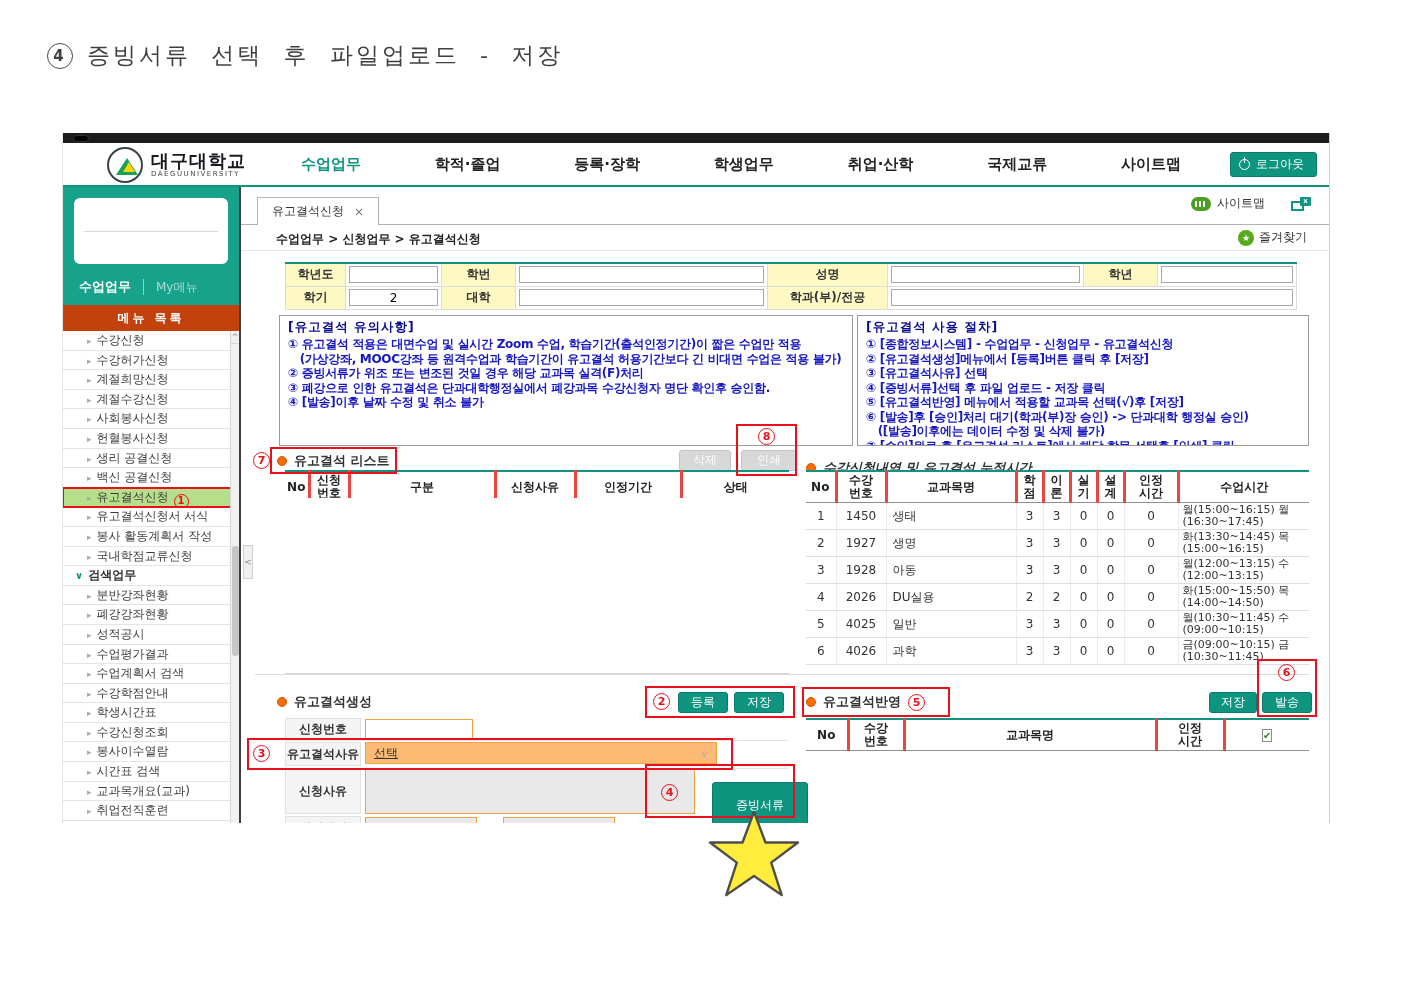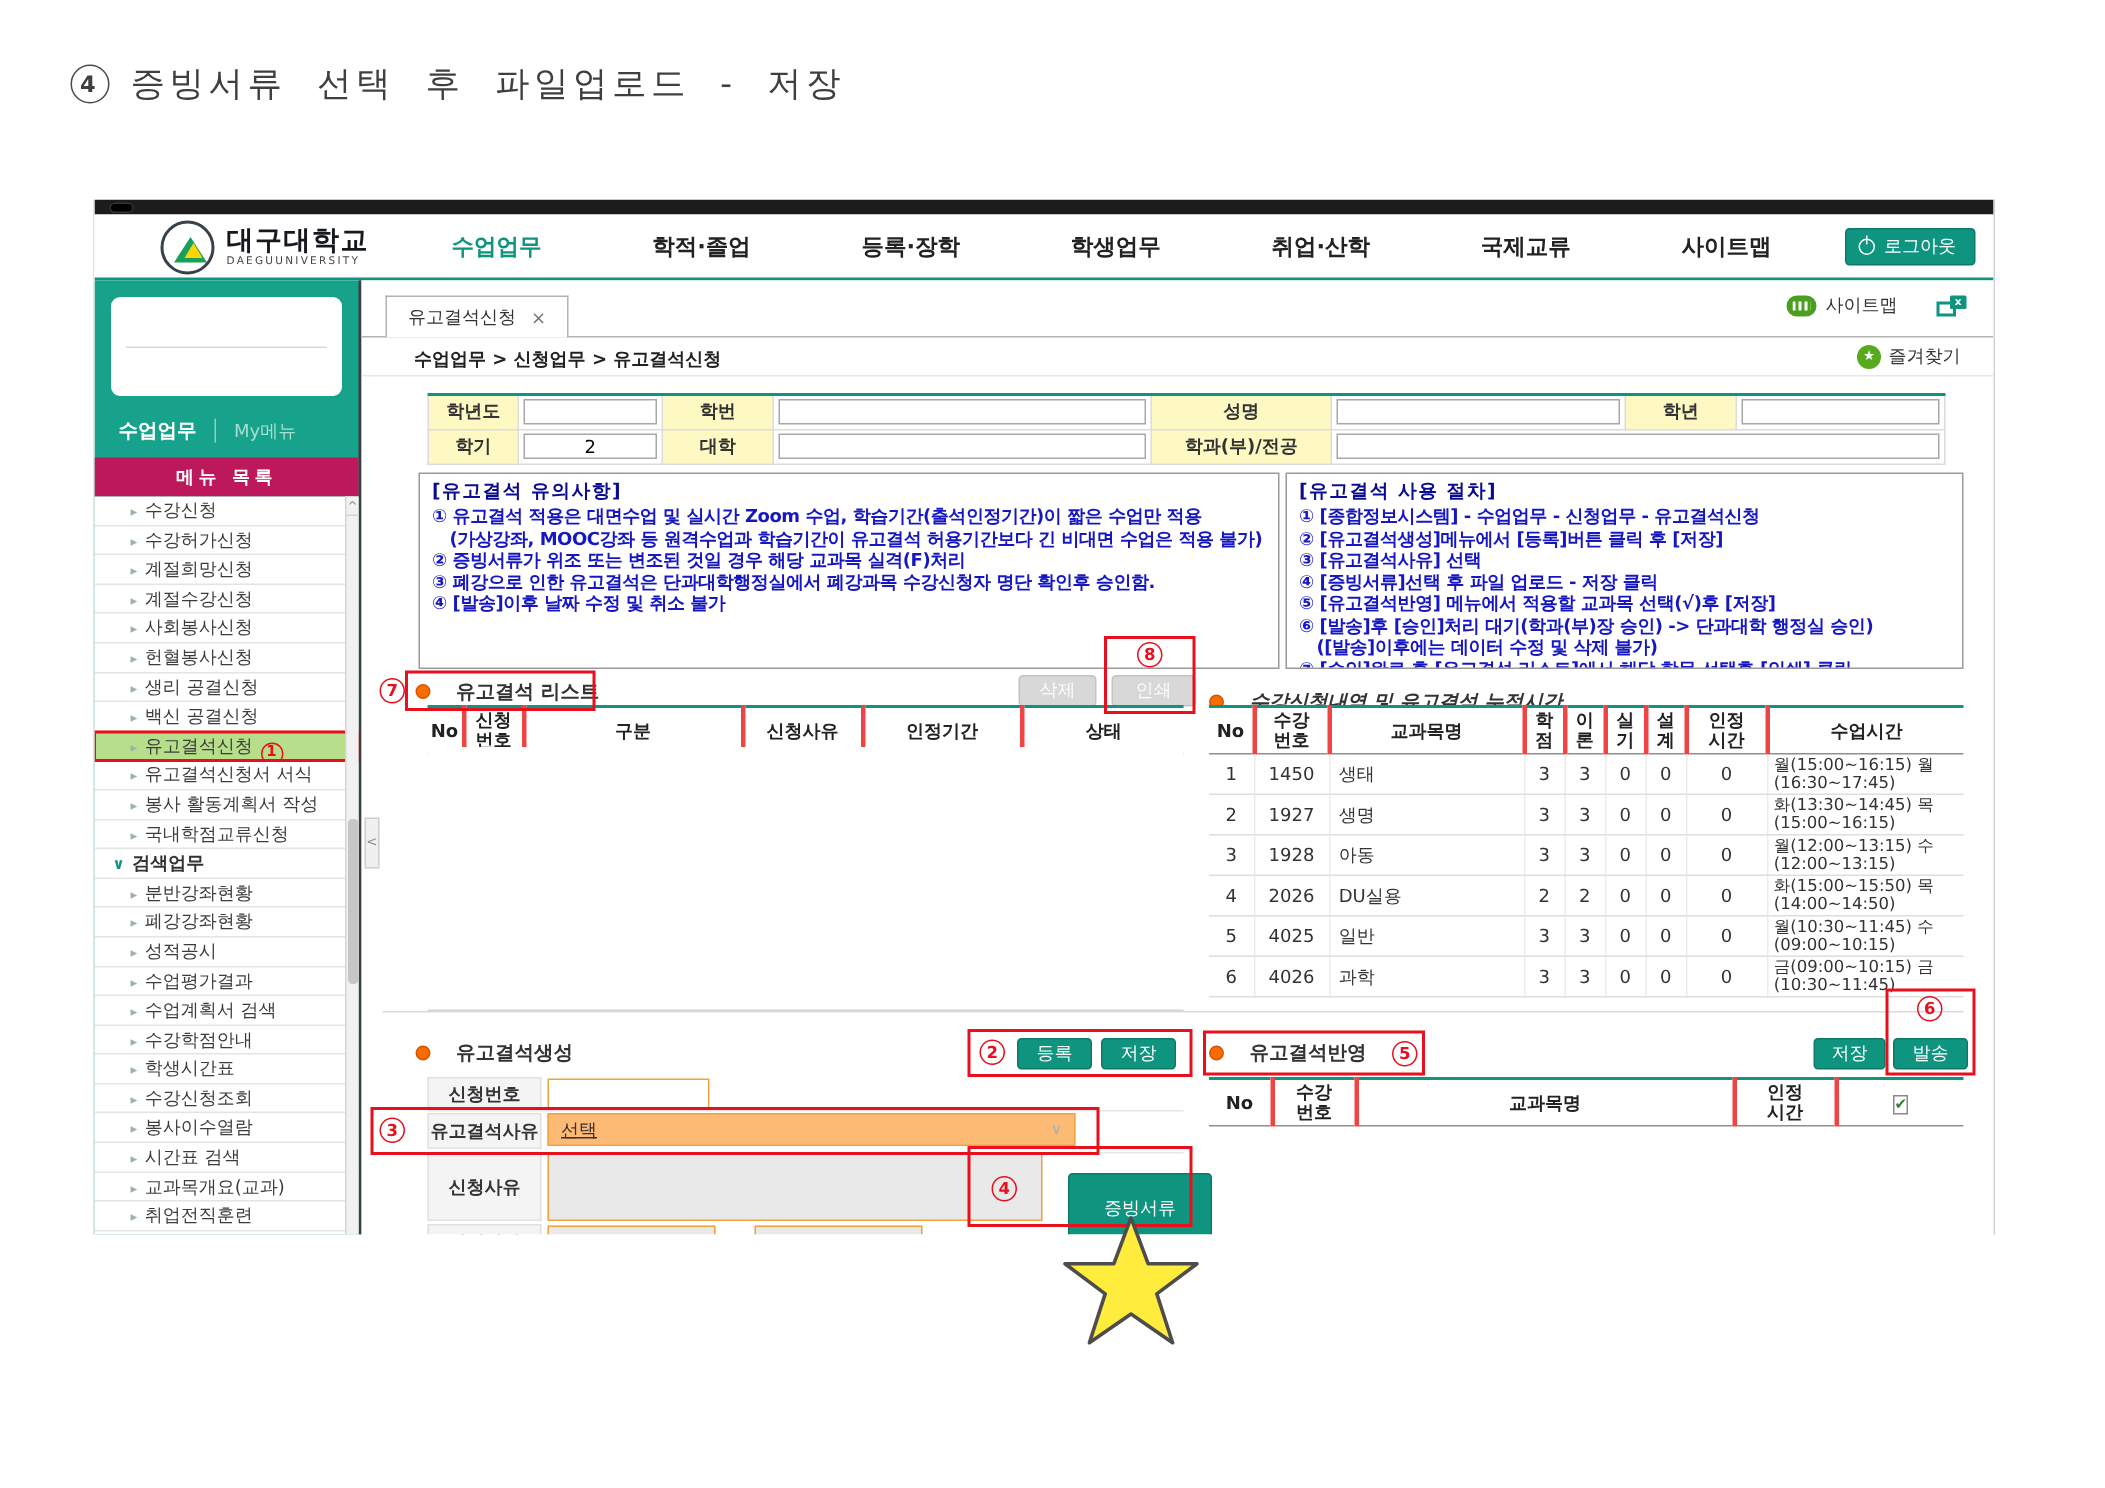--- a/index.html
+++ b/index.html
@@ -55,21 +55,21 @@
   
   .sidebar { position:relative; width:178px; height:636px; background:#17a28c;
     border-right:2px solid #3f3f3f; flex:none; }
   .login-box { position:absolute; left:11px; top:11px; width:154px; height:66px; background:#fff;
     border-radius:6px; }
   .login-box:after { content:""; position:absolute; left:10px; right:10px; top:33px; height:1px; background:#d9d9d9; }
   .side-tabs { position:absolute; left:0; top:86px; width:100%; height:28px; display:flex; align-items:center; }
   .side-tab-main { margin-left:16px; color:#fff; font-size:13px; font-weight:bold; cursor:pointer; }
   .side-tab-div { margin:0 12px; width:1px; height:16px; background:rgba(255,255,255,.5); }
   .side-tab-my { color:#a9ddd3; font-size:12px; cursor:pointer; }
-  .menu-header { position:absolute; left:0; top:118px; width:100%; height:26px; background:#be185d;
+  .menu-header { position:absolute; left:0; top:118px; width:100%; height:26px; background:#c2410c;
     color:#fff; font-size:12px; font-weight:bold; letter-spacing:3px; display:flex; align-items:center;
     justify-content:center; }
   .menu-list { position:absolute; left:0; top:144px; width:100%; height:492px; background:#fff; overflow:hidden; }
   .sm-item { height:19.6px; line-height:18.6px; border-bottom:1px solid #e4e4e4; font-size:12px; color:#3c3c3c;
     padding-left:24px; white-space:nowrap; overflow:hidden; cursor:pointer; position:relative; }
   .sm-item:before { content:"\25B8"; color:#9ab3a4; font-size:9px; margin-right:5px; }
   .sm-item.group { padding-left:12px; font-weight:bold; color:#333; }
   .sm-item.group:before { content:"\2228"; color:#0f9480; font-size:10px; margin-right:5px; }
   .sm-item.selected { background:#b7df8b; outline:2px solid #e8101c; outline-offset:-1px; z-index:5; }
   .sm-item .circ { width:15px; height:15px; font-size:10px; margin-left:5px; vertical-align:-3px; }
@@ -117,21 +117,21 @@
   
   .notice { position:absolute; top:128px; height:131px; border:1px solid #9a9a9a; background:#fff;
     padding:3px 8px; overflow:hidden; }
   .notice.nl { left:38px; width:574px; }
   .notice.nr { left:616px; width:452px; }
   .notice .nt { font-size:12.5px; font-weight:bold; color:#0b0b8f; letter-spacing:1px; margin-bottom:1px; }
   .notice .ln { font-size:12px; font-weight:bold; color:#1717c2; line-height:14.5px; white-space:pre-wrap;
     letter-spacing:-0.3px; }
 
   
-  .sec-title { position:absolute; display:flex; align-items:center; gap:17px; font-size:13px;
+  .sec-title { position:absolute; display:flex; align-items:center; gap:7px; font-size:13px;
     font-weight:bold; color:#333; }
   .bullet { width:10px; height:10px; border-radius:50%; background:#f96c00; border:1.5px solid #d85400;
     flex:none; }
 
   
   .btn { display:inline-flex; align-items:center; justify-content:center; font-size:12px; cursor:pointer;
     border-radius:3px; }
   .btn.teal { background:#0f9480; border:1px solid #0b7a6a; color:#fff; }
   .btn.gray { background:#d8d8d8; border:1px solid #c3c3c3; color:#fbfbfb; }
 

